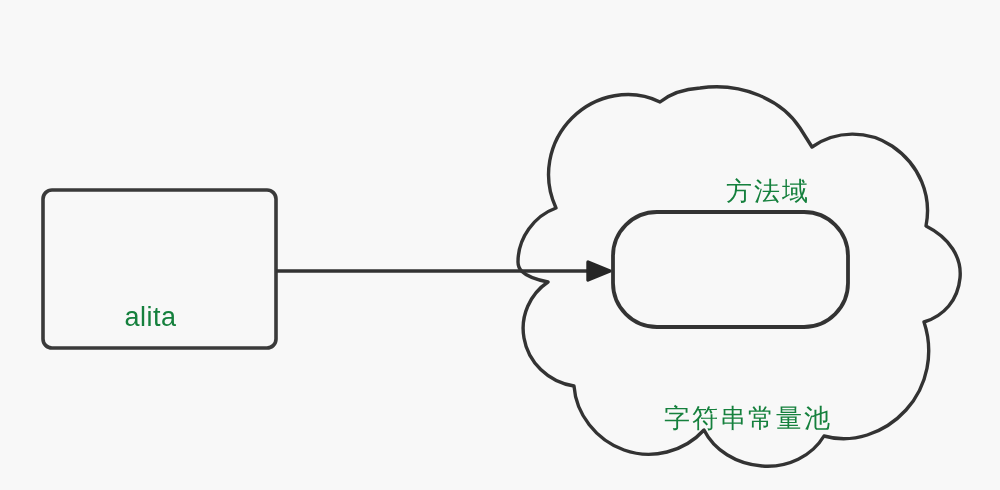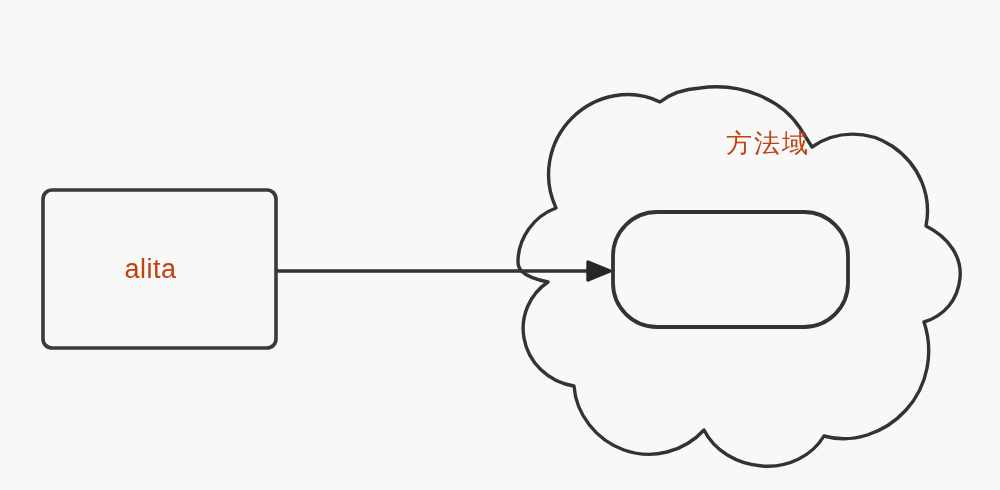--- a/index.html
+++ b/index.html
@@ -17,23 +17,24 @@
   }
   #diagram-svg {
     position: absolute;
     left: 0;
     top: 0;
     width: 1000px;
     height: 490px;
   }
   .label {
     position: absolute;
-    color: #c2410c;
+    color: #15803d;
     white-space: nowrap;
     line-height: 1;
+    margin-top: 48px;
     -webkit-font-smoothing: antialiased;
   }
   .label-latin {
     font-size: 27px;
     letter-spacing: 0.5px;
   }
   .label-cjk {
     font-family: "DejaVu Sans", "Liberation Sans", sans-serif;
     font-size: 26px;
     letter-spacing: 2px;
@@ -103,14 +104,15 @@
     <polygon points="588,262 610,271 588,280" fill="#262626" stroke="#262626" stroke-width="3.4" stroke-linejoin="round"></polygon>
 
     <rect x="613" y="212" width="235" height="115" rx="44" ry="44" fill="#f8f8f8" stroke="#333333" stroke-width="3.8"></rect>
   </svg>
 
   <div class="label label-latin" id="label-variable-box">alita</div>
 
   <div class="label label-cjk" id="label-method-area">方法域</div>
 
 
+  <div class="label label-cjk" id="label-string-pool">字符串常量池</div>
 
 </div>
 
 </body></html>

